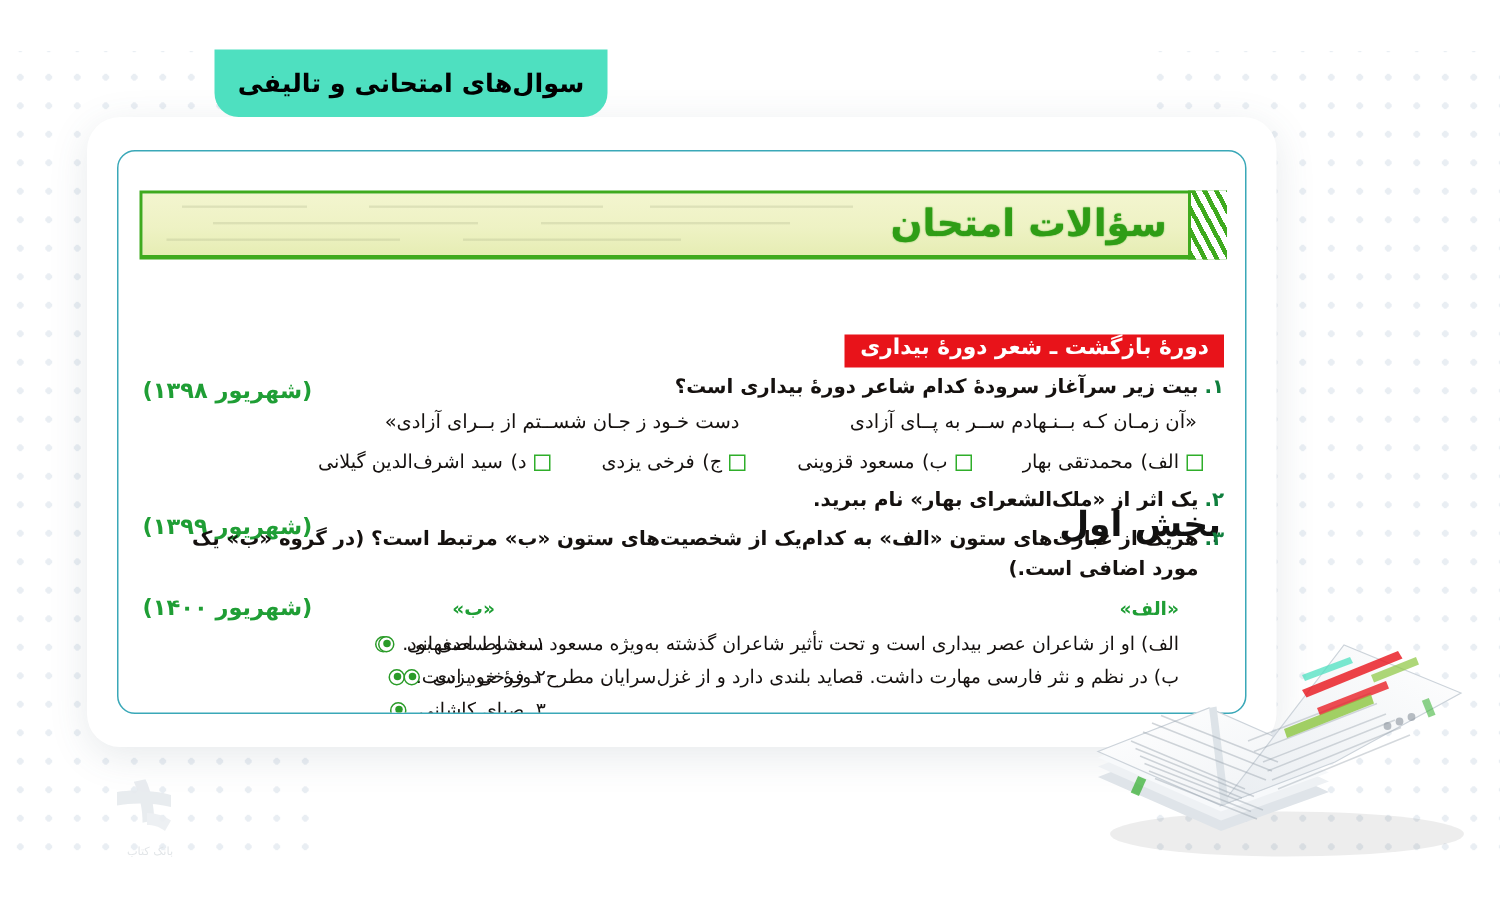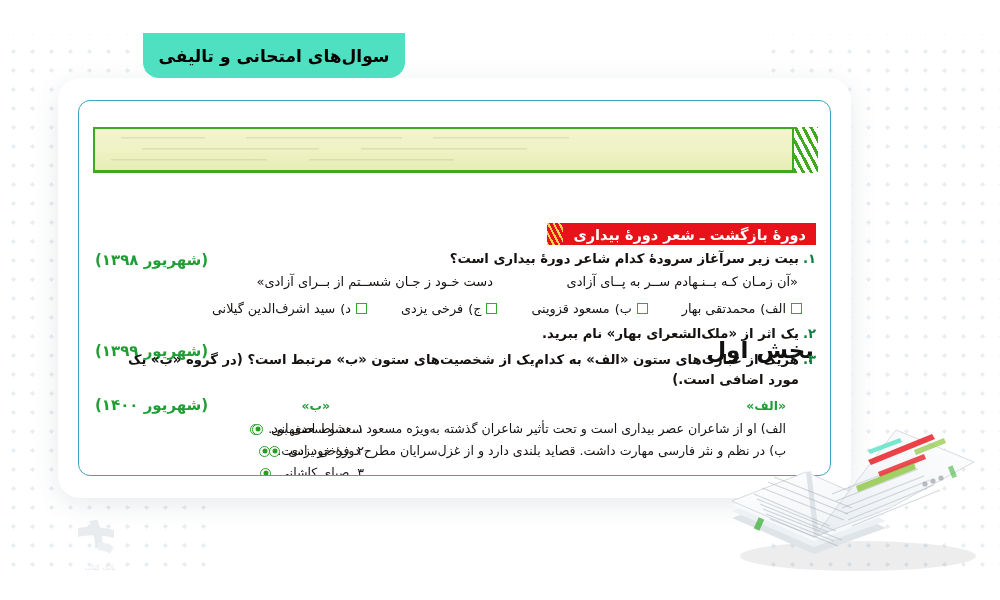--- a/index.html
+++ b/index.html
@@ -170,21 +170,21 @@
     flex: 0 0 150px;
   }
 
   
   .topic-bar {
     position: absolute;
     top: 122px;
     right: 14px;
     height: 22px;
     display: flex;
-    flex-direction: row;
+    flex-direction: column;
     align-items: stretch;
     background: #e8131a;
   }
   .topic-text {
     color: #ffffff;
     font-size: 14.5px;
     font-weight: bold;
     padding: 1px 10px 0 10px;
     display: flex;
     align-items: center;
@@ -370,20 +370,21 @@
   <span>سوال‌های امتحانی و تالیفی</span>
 </div>
 
 <div class="card">
   <div class="sheet">
 
     <div class="banner">
       <div class="banner-body"></div>
       <div class="banner-ghost"></div>
       <div class="banner-hatch"></div>
+      <div class="banner-title">سؤالات امتحان</div>
     </div>
 
     <div class="part-row">
       <div class="dot-rail short"></div>
       <div class="part-title">بخش اول</div>
       <div class="dot-rail"></div>
     </div>
 
     <div class="topic-bar">
       <div class="topic-text">دورهٔ بازگشت ـ شعر دورهٔ بیداری</div>

